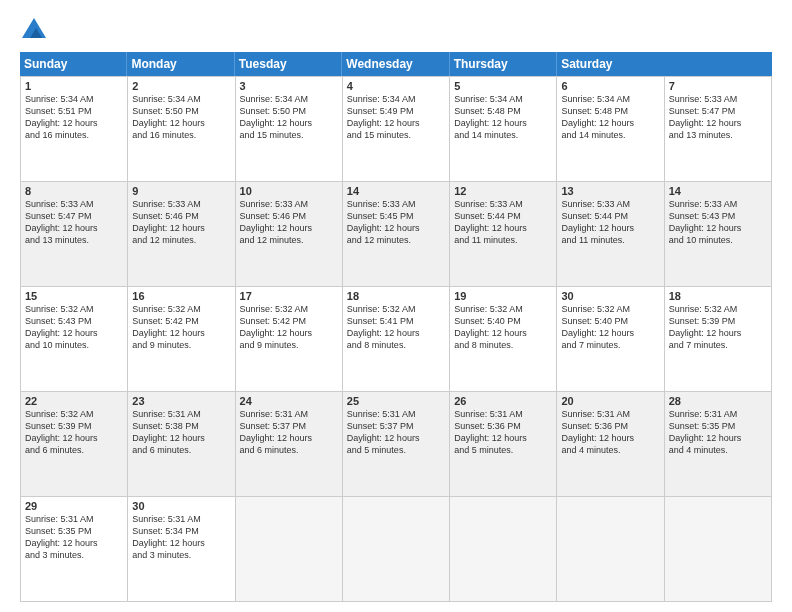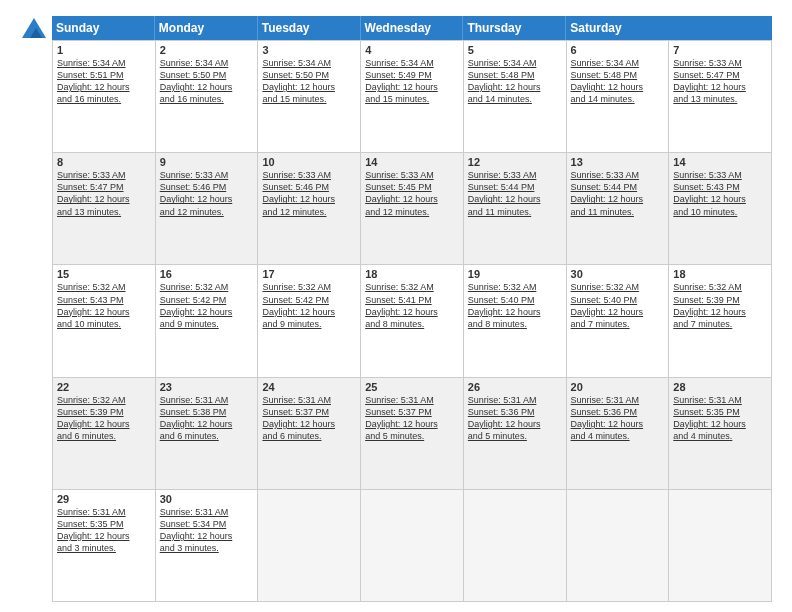--- a/index.html
+++ b/index.html
@@ -8,21 +8,21 @@
       background: #fff;
       width: 792px;
       height: 612px;
       overflow: hidden;
     }
     .page {
       width: 792px;
       height: 612px;
       padding: 16px 20px 10px 20px;
       display: flex;
-      flex-direction: row;
+      flex-direction: column;
     }
     .header {
       display: flex;
       align-items: flex-start;
       justify-content: space-between;
       margin-bottom: 8px;
     }
     .logo {
       display: flex;
       align-items: center;
@@ -108,21 +108,20 @@
     .day-num {
       font-size: 11px;
       font-weight: bold;
       margin-bottom: 1px;
       display: block;
     }
     .cell-text {
       font-size: 9px;
       line-height: 1.35;
       color: #333;
-      text-decoration: underline;
     }
   </style>
 </head>
 <body>
 
 <div class="page">
   <div class="header">
     <div class="logo">
       <svg class="logo-icon" viewBox="0 0 28 28">
     <rect x="0" y="0" width="28" height="28" fill="none"></rect>

